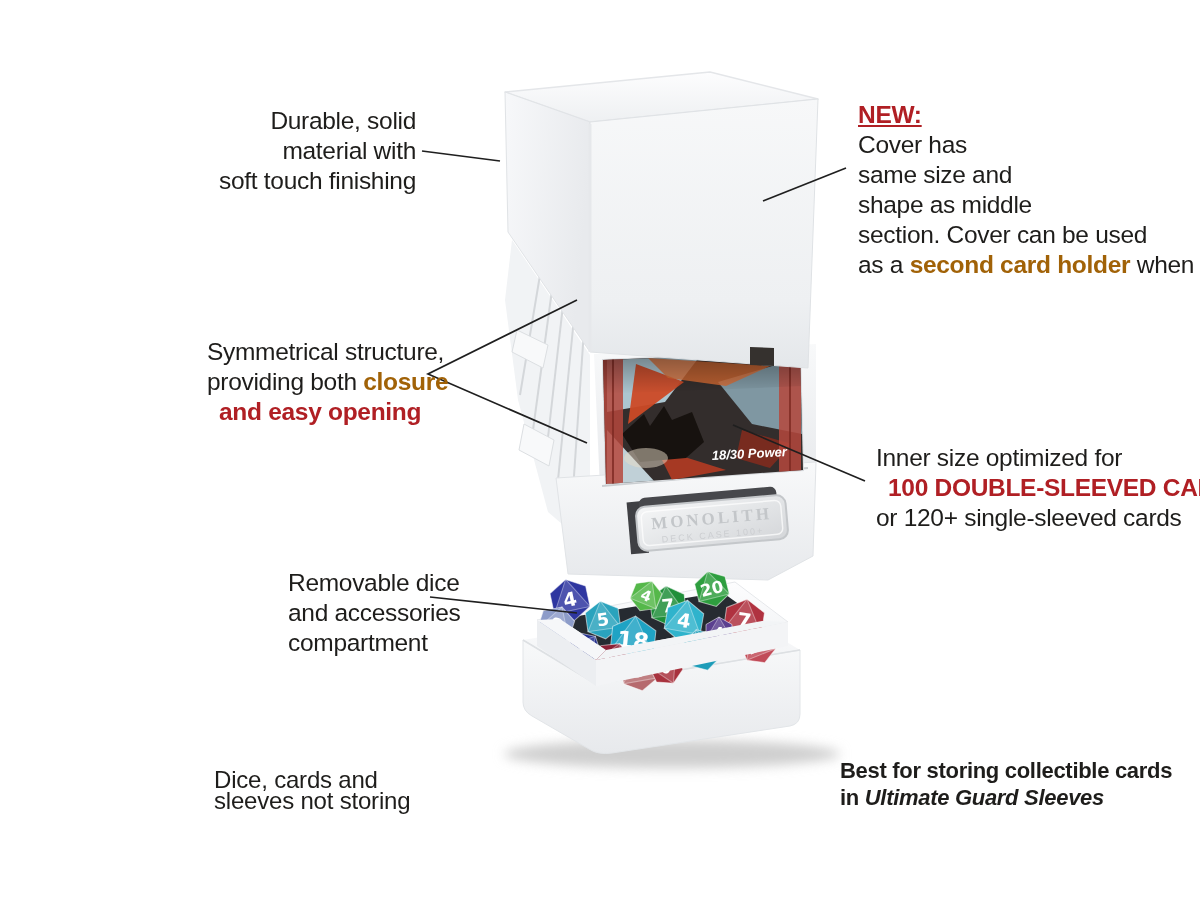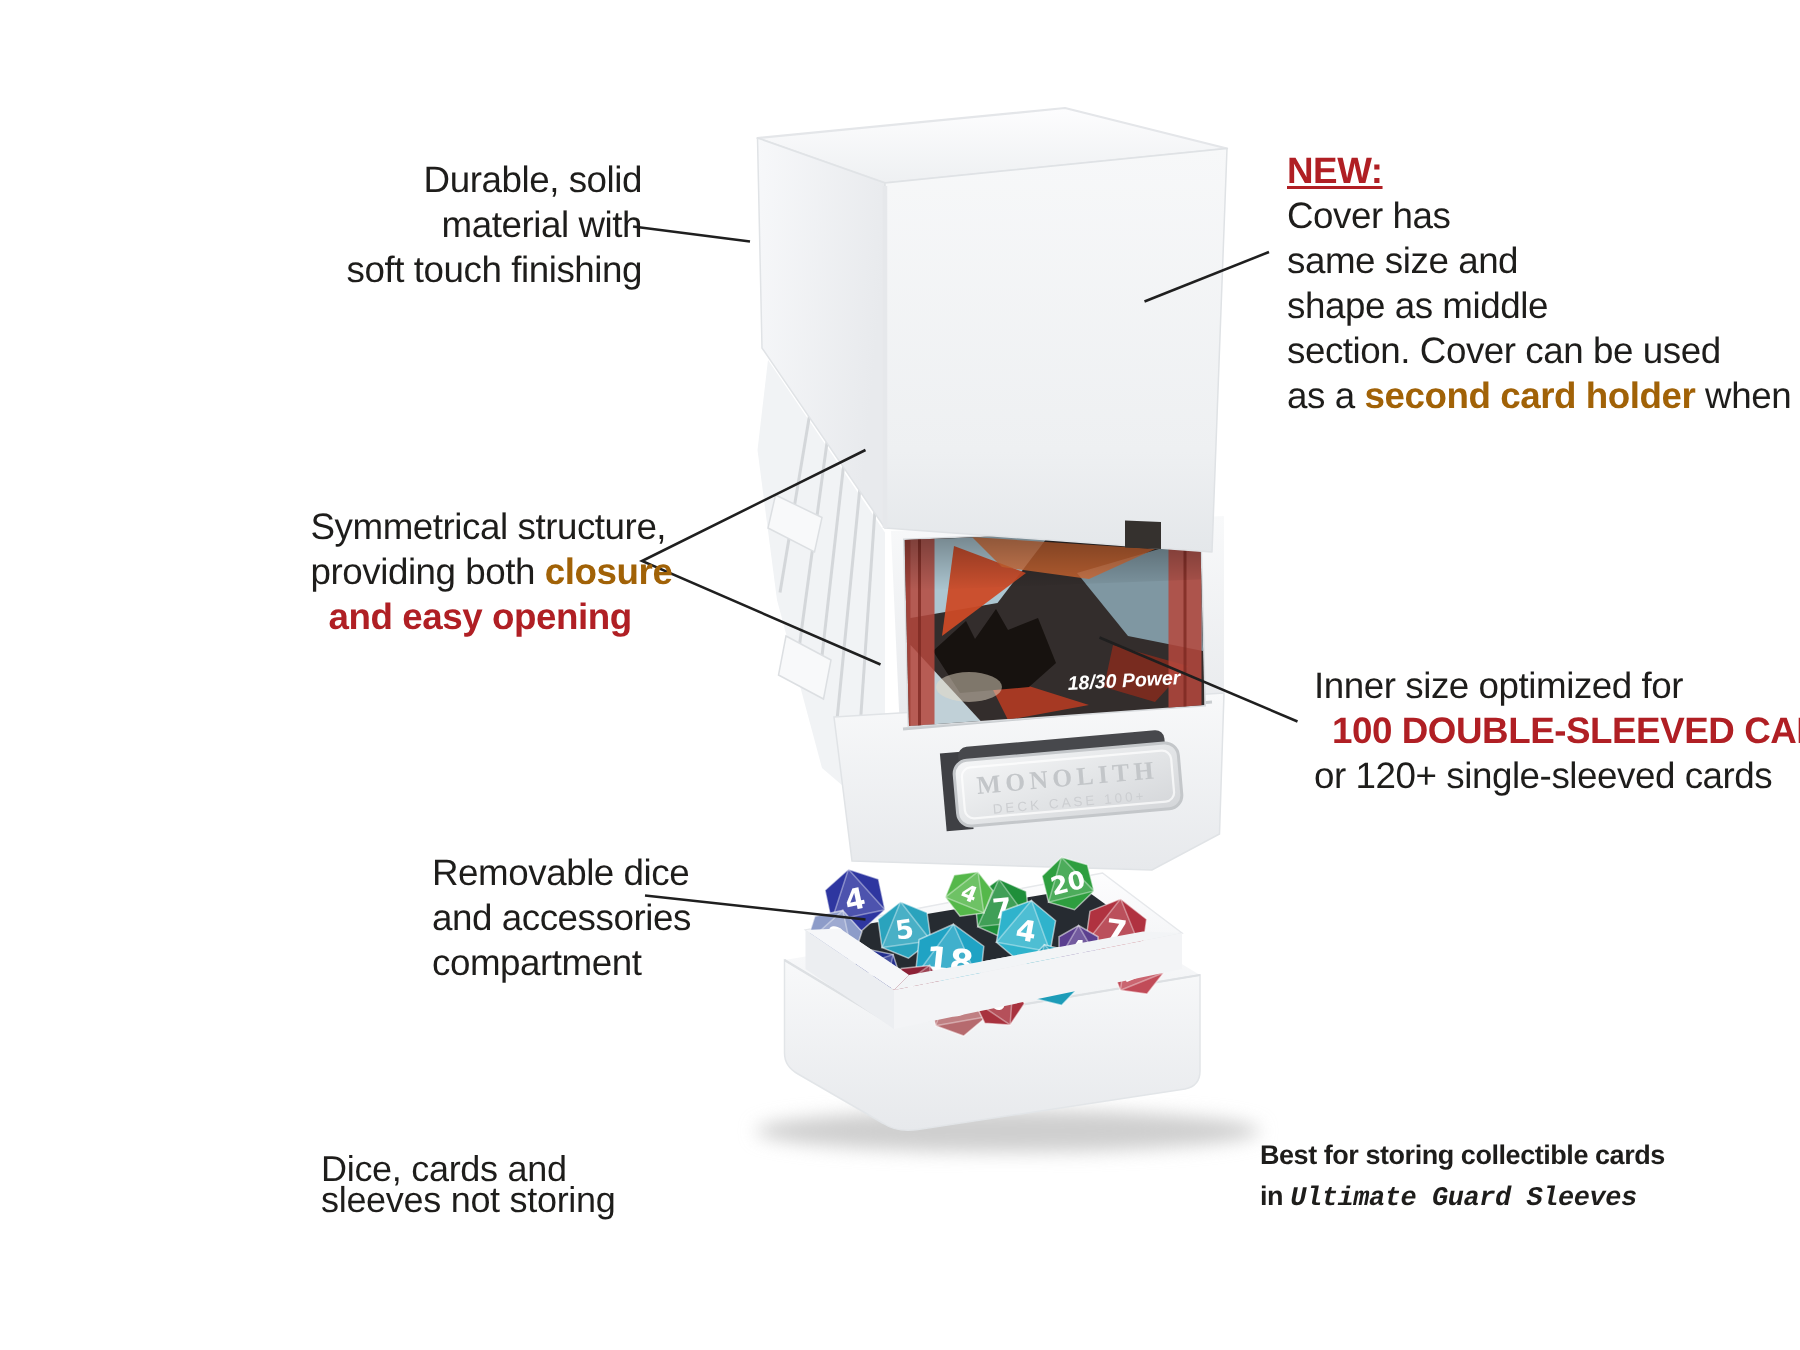--- a/index.html
+++ b/index.html
@@ -7,22 +7,22 @@
     position:relative;width:1200px;height:900px;background:#ffffff;overflow:hidden;
     font-family:"Liberation Sans","DejaVu Sans",sans-serif;color:#1e1d1b;
   }
   .stage svg{position:absolute;left:0;top:0;}
   .ann{position:absolute;font-size:24.5px;line-height:30px;letter-spacing:-0.3px;white-space:nowrap;}
   .ann .red{color:#a16207;font-weight:bold;}
   .ann .redline{color:#b01f24;font-weight:bold;margin-left:12px;}
   .right-align{text-align:right;}
   #ann-new .heading{color:#b01f24;font-weight:bold;text-decoration:underline;}
   #ann-disclaimer{font-size:24px;line-height:21px;letter-spacing:-0.2px;}
-  #ann-bestfor{font-size:18px;line-height:27px;font-weight:bold;letter-spacing:-0.3px;}
-  #ann-bestfor .ital{font-style:italic;font-family:Liberation Mono, monospace;}
+  #ann-bestfor{font-size:22px;line-height:27px;font-weight:bold;letter-spacing:-0.3px;}
+  #ann-bestfor .ital{font-style:italic;}
   .ln{display:block;}
 </style>
 </head>
 <body>
 
 <div class="stage">
 
   <svg width="1200" height="900" viewBox="0 0 1200 900">
     <defs>
       <linearGradient id="gTop" x1="0" y1="0" x2="0" y2="1">
@@ -234,21 +234,21 @@
 
     <g stroke="#1f1f1f" stroke-width="1.7" fill="none">
       <line x1="422" y1="151" x2="500" y2="161"></line>
       <line x1="846" y1="168" x2="763" y2="201"></line>
       <polyline points="577,300 428,374 587,443"></polyline>
       <line x1="733" y1="425" x2="865" y2="481"></line>
       <line x1="430" y1="597" x2="577" y2="613"></line>
     </g>
   </svg>
 
-  <div class="ann right-align" id="ann-durable" style="left:168px;top:106px;width:260px;">
+  <div class="ann right-align" id="ann-durable" style="left:156px;top:106px;width:260px;">
     <span class="ln">Durable, solid</span>
     <span class="ln">material with</span>
     <span class="ln">soft touch finishing</span>
   </div>
 
   <div class="ann" id="ann-new" style="left:858px;top:100px;">
     <span class="ln heading">NEW:</span>
     <span class="ln">Cover has</span>
     <span class="ln">same size and</span>
     <span class="ln">shape as middle</span>

